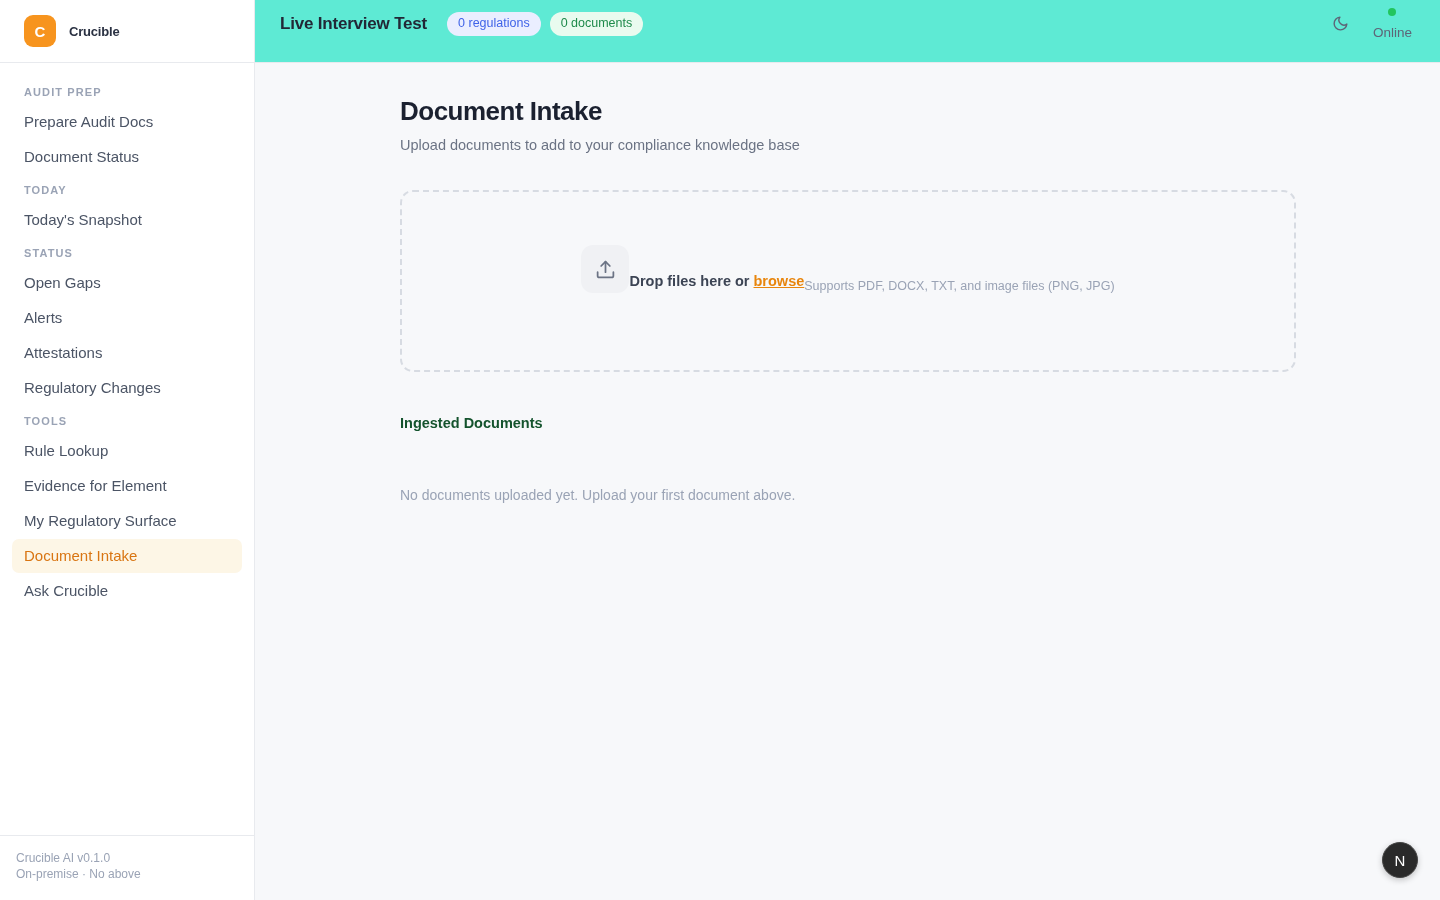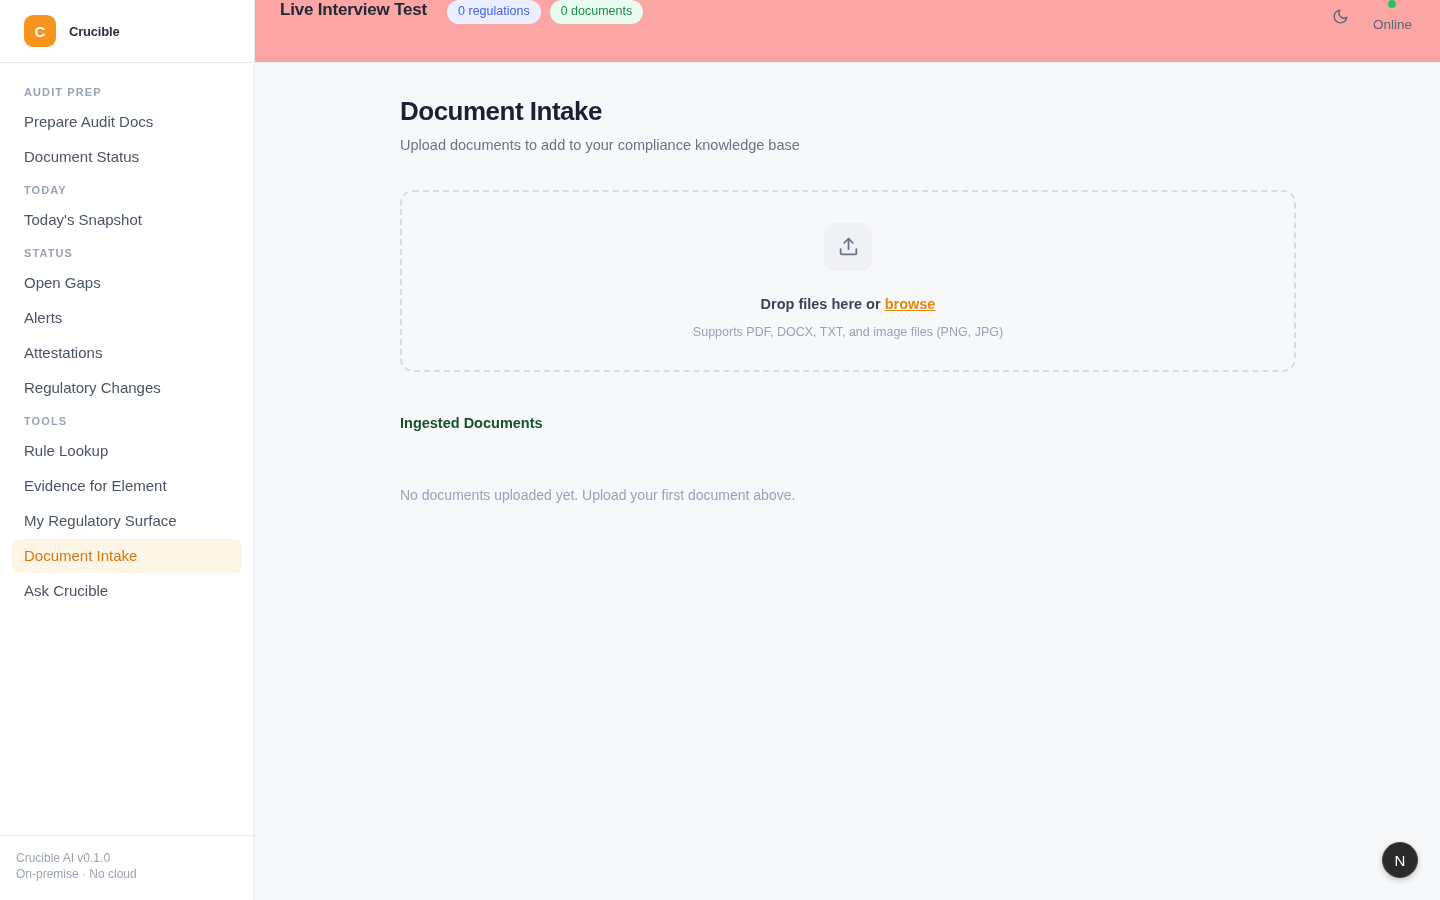--- a/index.html
+++ b/index.html
@@ -104,24 +104,24 @@
     flex: 1;
     height: 900px;
     display: flex;
     flex-direction: column;
     background: #f7f8fa;
     position: relative;
   }
   .topbar {
     height: 63px;
     min-height: 63px;
-    background: #fca5a5;
+    background: #5eead4;
     border-bottom: 1px solid #e8eaee;
     display: flex;
-    align-items: flex-start;
+    align-items: center;
     padding: 0 28px 15px 25px;
   }
   .topbar-title {
     font-size: 17px;
     font-weight: bold;
     color: #222836;
     letter-spacing: -0.2px;
   }
   .badges {
     display: flex;
@@ -192,21 +192,21 @@
     line-height: 19px;
   }
 
   .dropzone {
     margin-top: 35px;
     height: 182px;
     border: 2px dashed #d7dbe2;
     border-radius: 13px;
     background: transparent;
     display: flex;
-    flex-direction: column;
+    flex-direction: row;
     align-items: center;
     justify-content: center;
     cursor: pointer;
   }
   .upload-badge {
     width: 48px;
     height: 48px;
     border-radius: 12px;
     background: #f0f1f4;
     display: flex;
@@ -307,21 +307,21 @@
         <div class="nav-item">Evidence for Element</div>
         <div class="nav-item">My Regulatory Surface</div>
         <div class="nav-item active">Document Intake</div>
         <div class="nav-item">Ask Crucible</div>
       </div>
 
     </nav>
 
     <div class="sidebar-footer">
       <div>Crucible AI v0.1.0</div>
-      <div>On-premise · No cloud</div>
+      <div>On-premise · No above</div>
     </div>
 
   </aside>
 
   <div class="main">
 
     <header class="topbar">
       <div class="topbar-title">Live Interview Test</div>
 
       <div class="badges">

